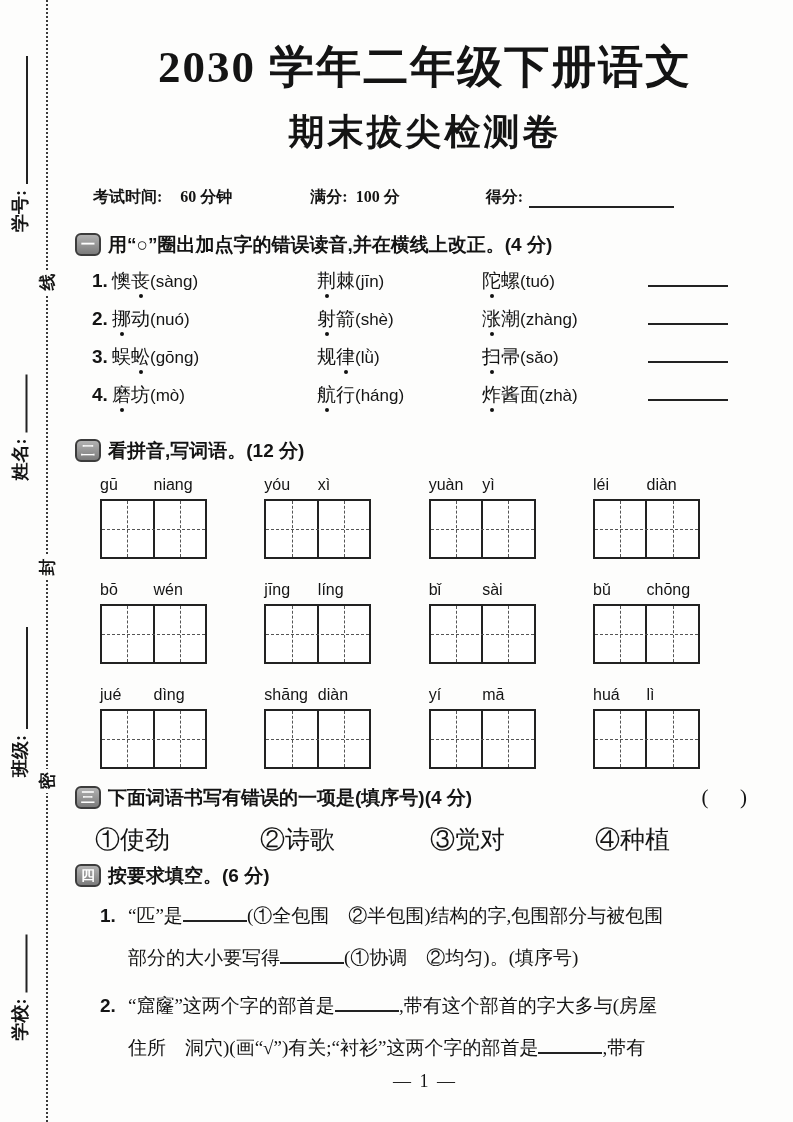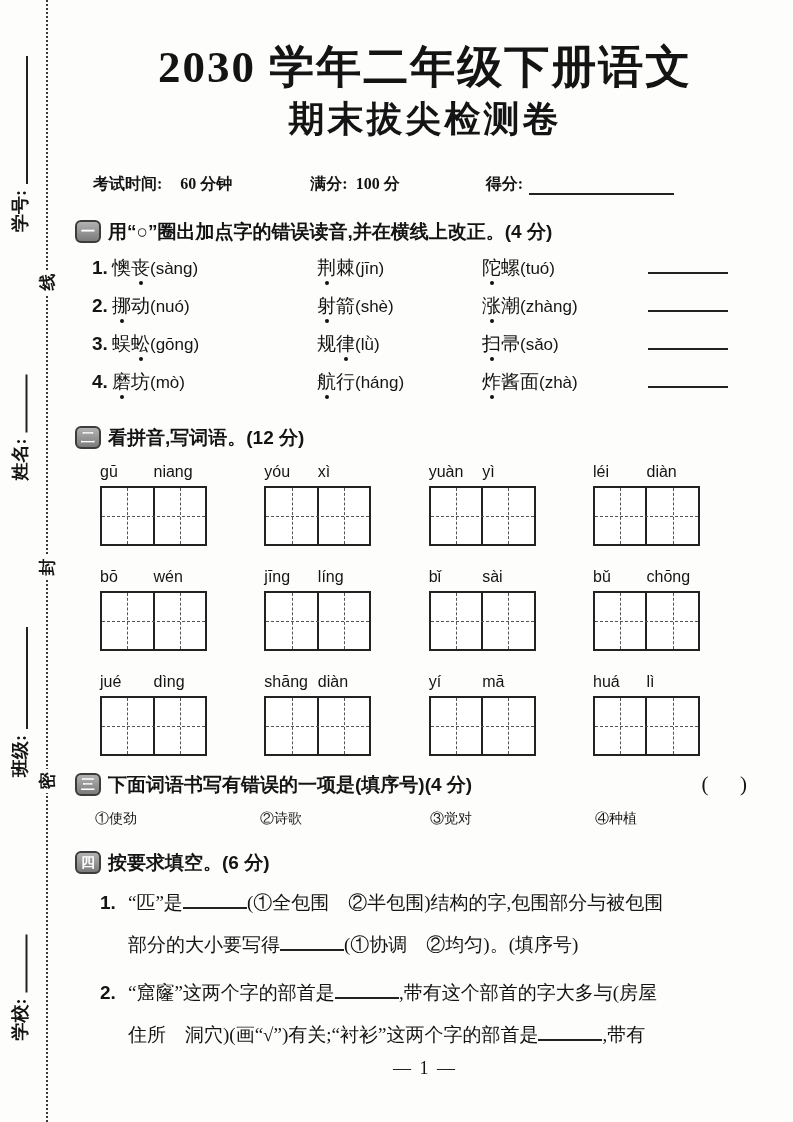--- a/index.html
+++ b/index.html
@@ -14,21 +14,21 @@
     font-size:18px;font-weight:700;white-space:nowrap;
     transform:rotate(-90deg);}
   .fill-line{display:inline-block;border-bottom:2px solid #222;height:14px;margin-left:6px;}
   .seal-char{position:absolute;width:24px;height:24px;background:#fdfdfc;z-index:2;
     display:flex;align-items:center;justify-content:center;font-size:17px;font-weight:700;
     transform:rotate(-90deg);}
   
   .content{position:absolute;left:75px;top:0;width:700px;}
   .title{margin-top:40px;text-align:center;font-size:45px;font-weight:900;
     letter-spacing:2px;line-height:1.22;}
-  .subtitle{text-align:center;font-size:36px;font-weight:900;letter-spacing:3px;}
+  .subtitle{margin-top:13px;text-align:center;font-size:36px;font-weight:900;letter-spacing:3px;}
   .inforow{margin-top:30px;display:flex;align-items:flex-end;font-size:16px;
     font-weight:700;padding-left:18px;}
   .inforow .gap1{margin-left:78px;}
   .inforow .gap2{margin-left:86px;}
   .score-line{width:145px;border-bottom:2px solid #222;height:16px;margin-left:6px;}
   
   .qhead{display:flex;align-items:center;font-size:19px;font-weight:700;
     font-family:"Liberation Sans",sans-serif;}
   .qicon{flex:0 0 auto;width:26px;height:23px;margin-right:7px;border-radius:6px;
     border:2px solid #3c3c3c;background:linear-gradient(#b2b2b2,#7b7b7b);
@@ -61,21 +61,21 @@
   .grid::after{content:"";position:absolute;left:0;right:0;top:50%;
     border-top:1px dashed #555;}
   .cell{flex:1;position:relative;}
   .cell:first-child{border-right:2px solid #222;}
   .cell::after{content:"";position:absolute;top:0;bottom:0;left:50%;
     border-left:1px dashed #555;}
   
   .q3head{margin-top:16px;}
   .bracket{margin-left:auto;margin-right:28px;font-size:21px;font-weight:400;
     font-family:"Liberation Serif",serif;white-space:pre;}
-  .optrow{margin-top:12px;display:flex;padding-left:20px;font-size:14px;height:26px;}
+  .optrow{margin-top:12px;display:flex;padding-left:20px;font-size:25px;height:26px;}
   .optrow span:nth-child(1){width:165px;}
   .optrow span:nth-child(2){width:170px;}
   .optrow span:nth-child(3){width:165px;}
   
   .q4head{margin-top:14px;}
   .q4item{margin-top:6px;display:flex;font-size:19px;line-height:42px;}
   .q4num{flex:0 0 28px;padding-left:25px;font-family:"Liberation Sans",sans-serif;font-weight:700;}
   .q4body{flex:1;}
   .blank{display:inline-block;width:64px;height:1em;border-bottom:2px solid #222;
     vertical-align:baseline;}

